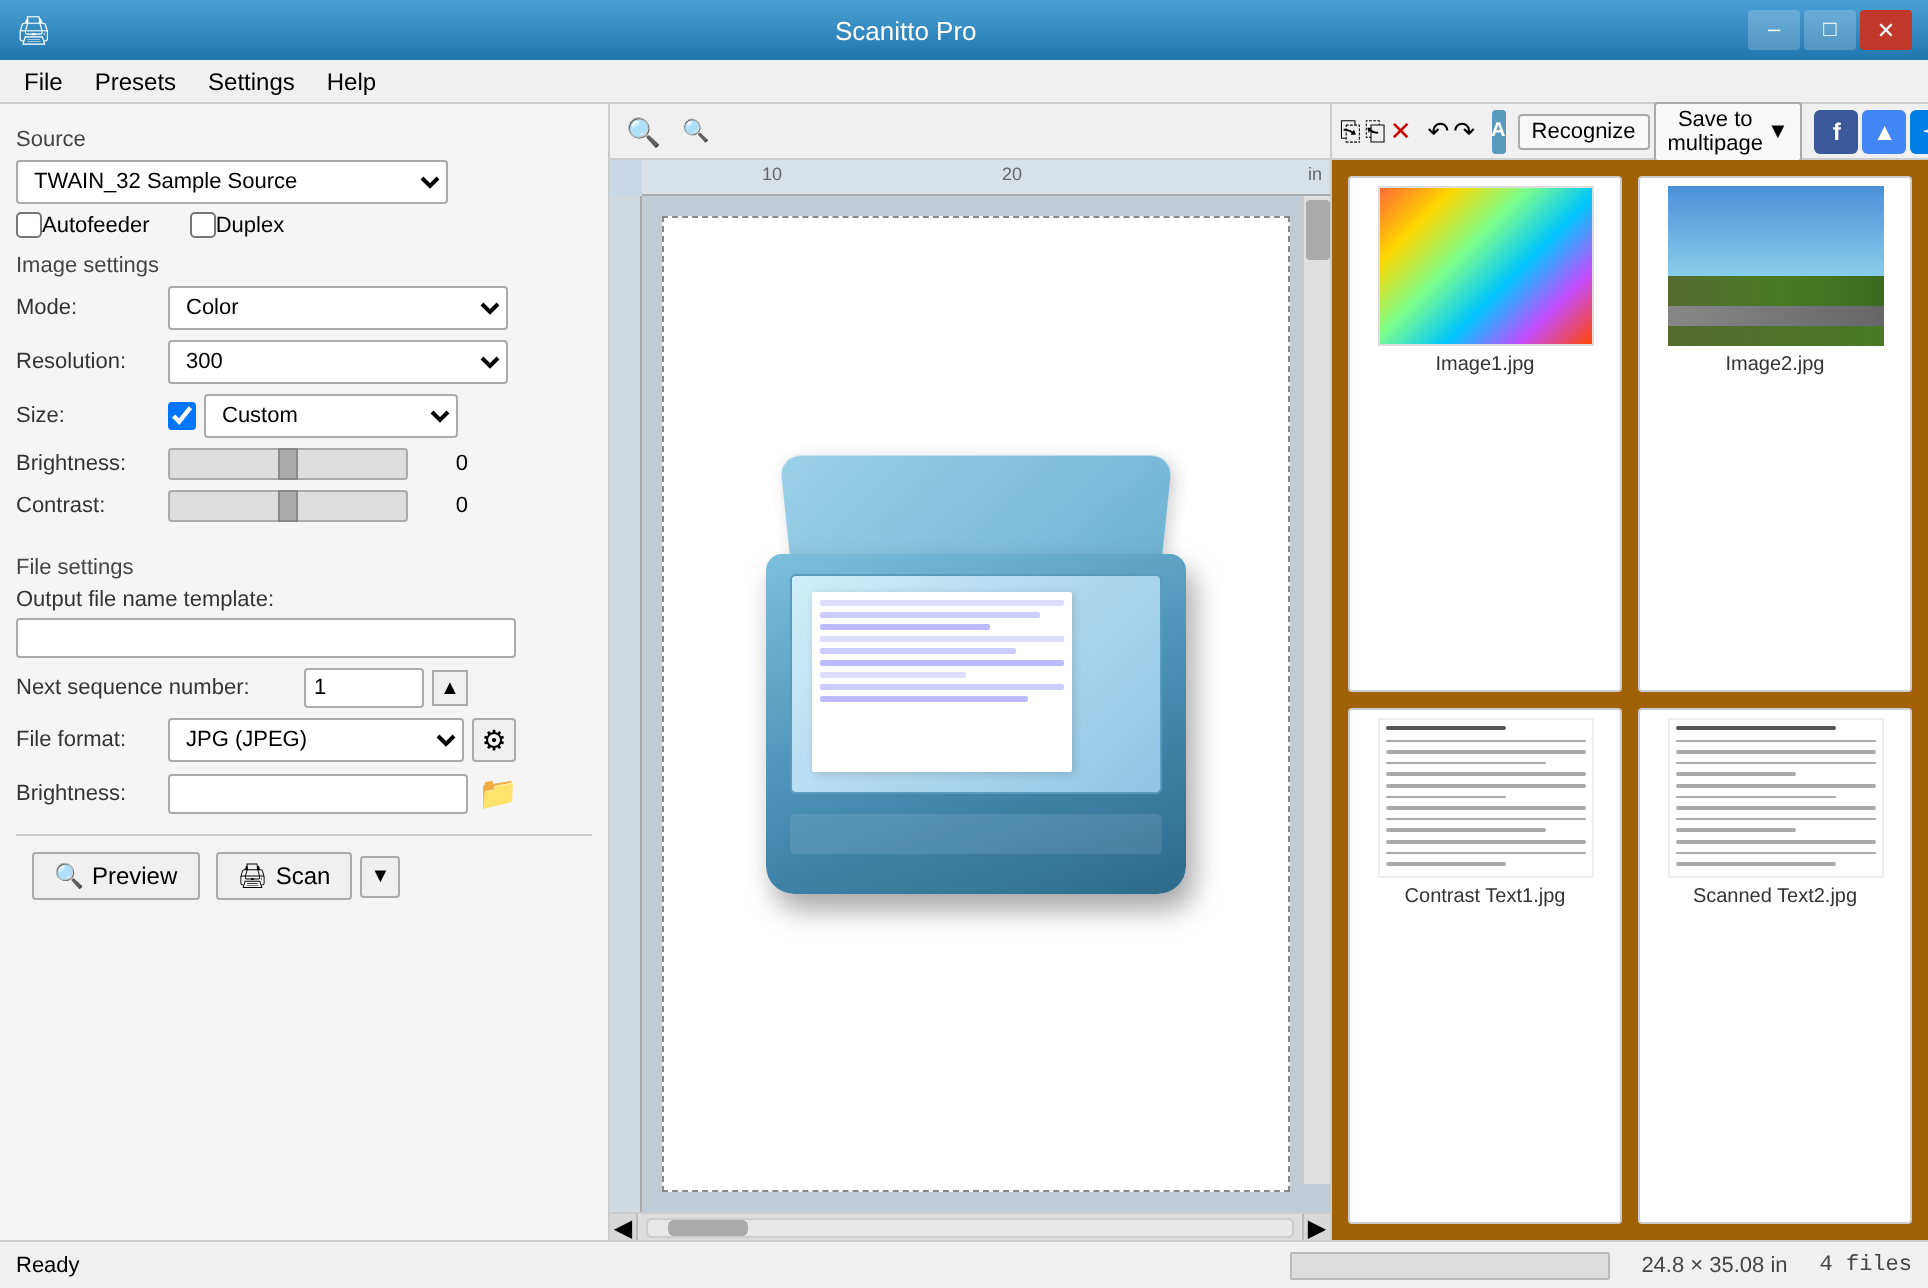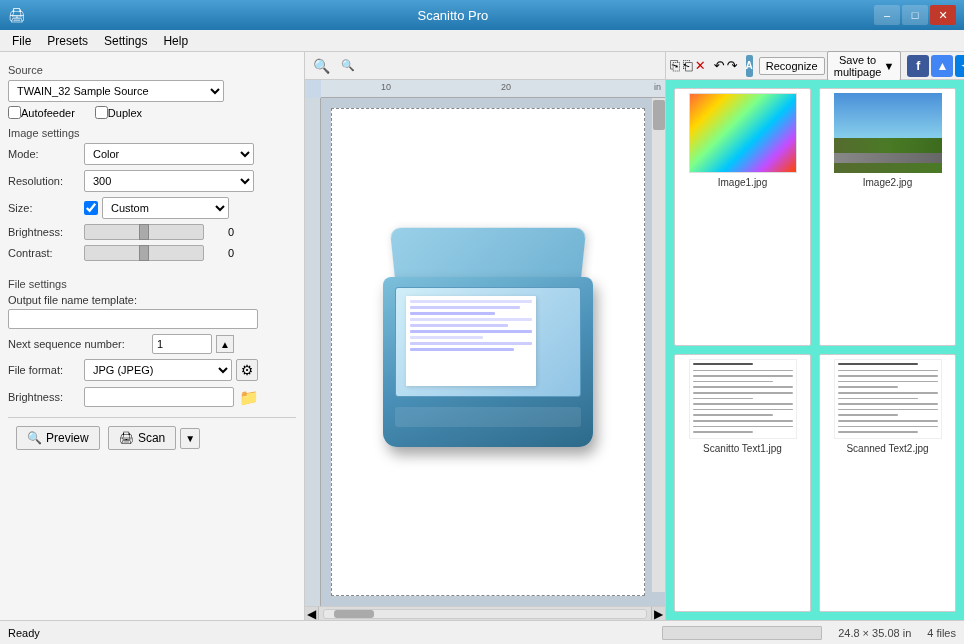--- a/index.html
+++ b/index.html
@@ -330,21 +330,21 @@
       color: white; font-size: 12px; font-weight: bold;
       display: flex; align-items: center; justify-content: center;
     }
     .fb { background: #3b5998; }
     .gd { background: #4285f4; }
     .db { background: #007ee5; }
 
     
     .thumbnails-area {
       flex: 1;
-      background: #5eead4;
+      background: #a16207;
       padding: 8px;
       display: grid;
       grid-template-columns: 1fr 1fr;
       gap: 8px;
       overflow-y: auto;
     }
     .thumb-item {
       background: white;
       border: 1px solid #ccc;
       border-radius: 2px;
@@ -407,20 +407,21 @@
     }
     .status-dim {
       margin: 0 8px;
       font-size: 11px;
       color: #444;
     }
     .status-files {
       font-size: 11px;
       color: #444;
       margin-left: 8px;
+      font-family: Liberation Mono, monospace;
     }
     .ruler-mark {
       position: absolute;
       font-size: 9px;
       color: #666;
       top: 2px;
     }
   </style>
 </head>
 <body>
@@ -673,21 +674,21 @@
           <div class="text-line full" style="margin-bottom:2px;"></div>
           <div class="text-line full" style="margin-bottom:2px;"></div>
           <div class="text-line short" style="margin-bottom:2px;"></div>
           <div class="text-line full" style="margin-bottom:2px;"></div>
           <div class="text-line full" style="margin-bottom:2px;"></div>
           <div class="text-line medium" style="margin-bottom:2px;"></div>
           <div class="text-line full" style="margin-bottom:2px;"></div>
           <div class="text-line full" style="margin-bottom:2px;"></div>
           <div class="text-line short" style="margin-bottom:2px;"></div>
         </div>
-        <span class="thumb-label">Scanitto Text1.jpg</span>
+        <span class="thumb-label">Contrast Text1.jpg</span>
       </div>
 
       <div class="thumb-item">
         <div class="thumb-text" style="width:108px;height:80px;border:1px solid #eee;">
           <div class="text-line dark medium" style="margin-bottom:3px;"></div>
           <div class="text-line full" style="margin-bottom:2px;"></div>
           <div class="text-line full" style="margin-bottom:2px;"></div>
           <div class="text-line full" style="margin-bottom:2px;"></div>
           <div class="text-line short" style="margin-bottom:2px;"></div>
           <div class="text-line full" style="margin-bottom:2px;"></div>

